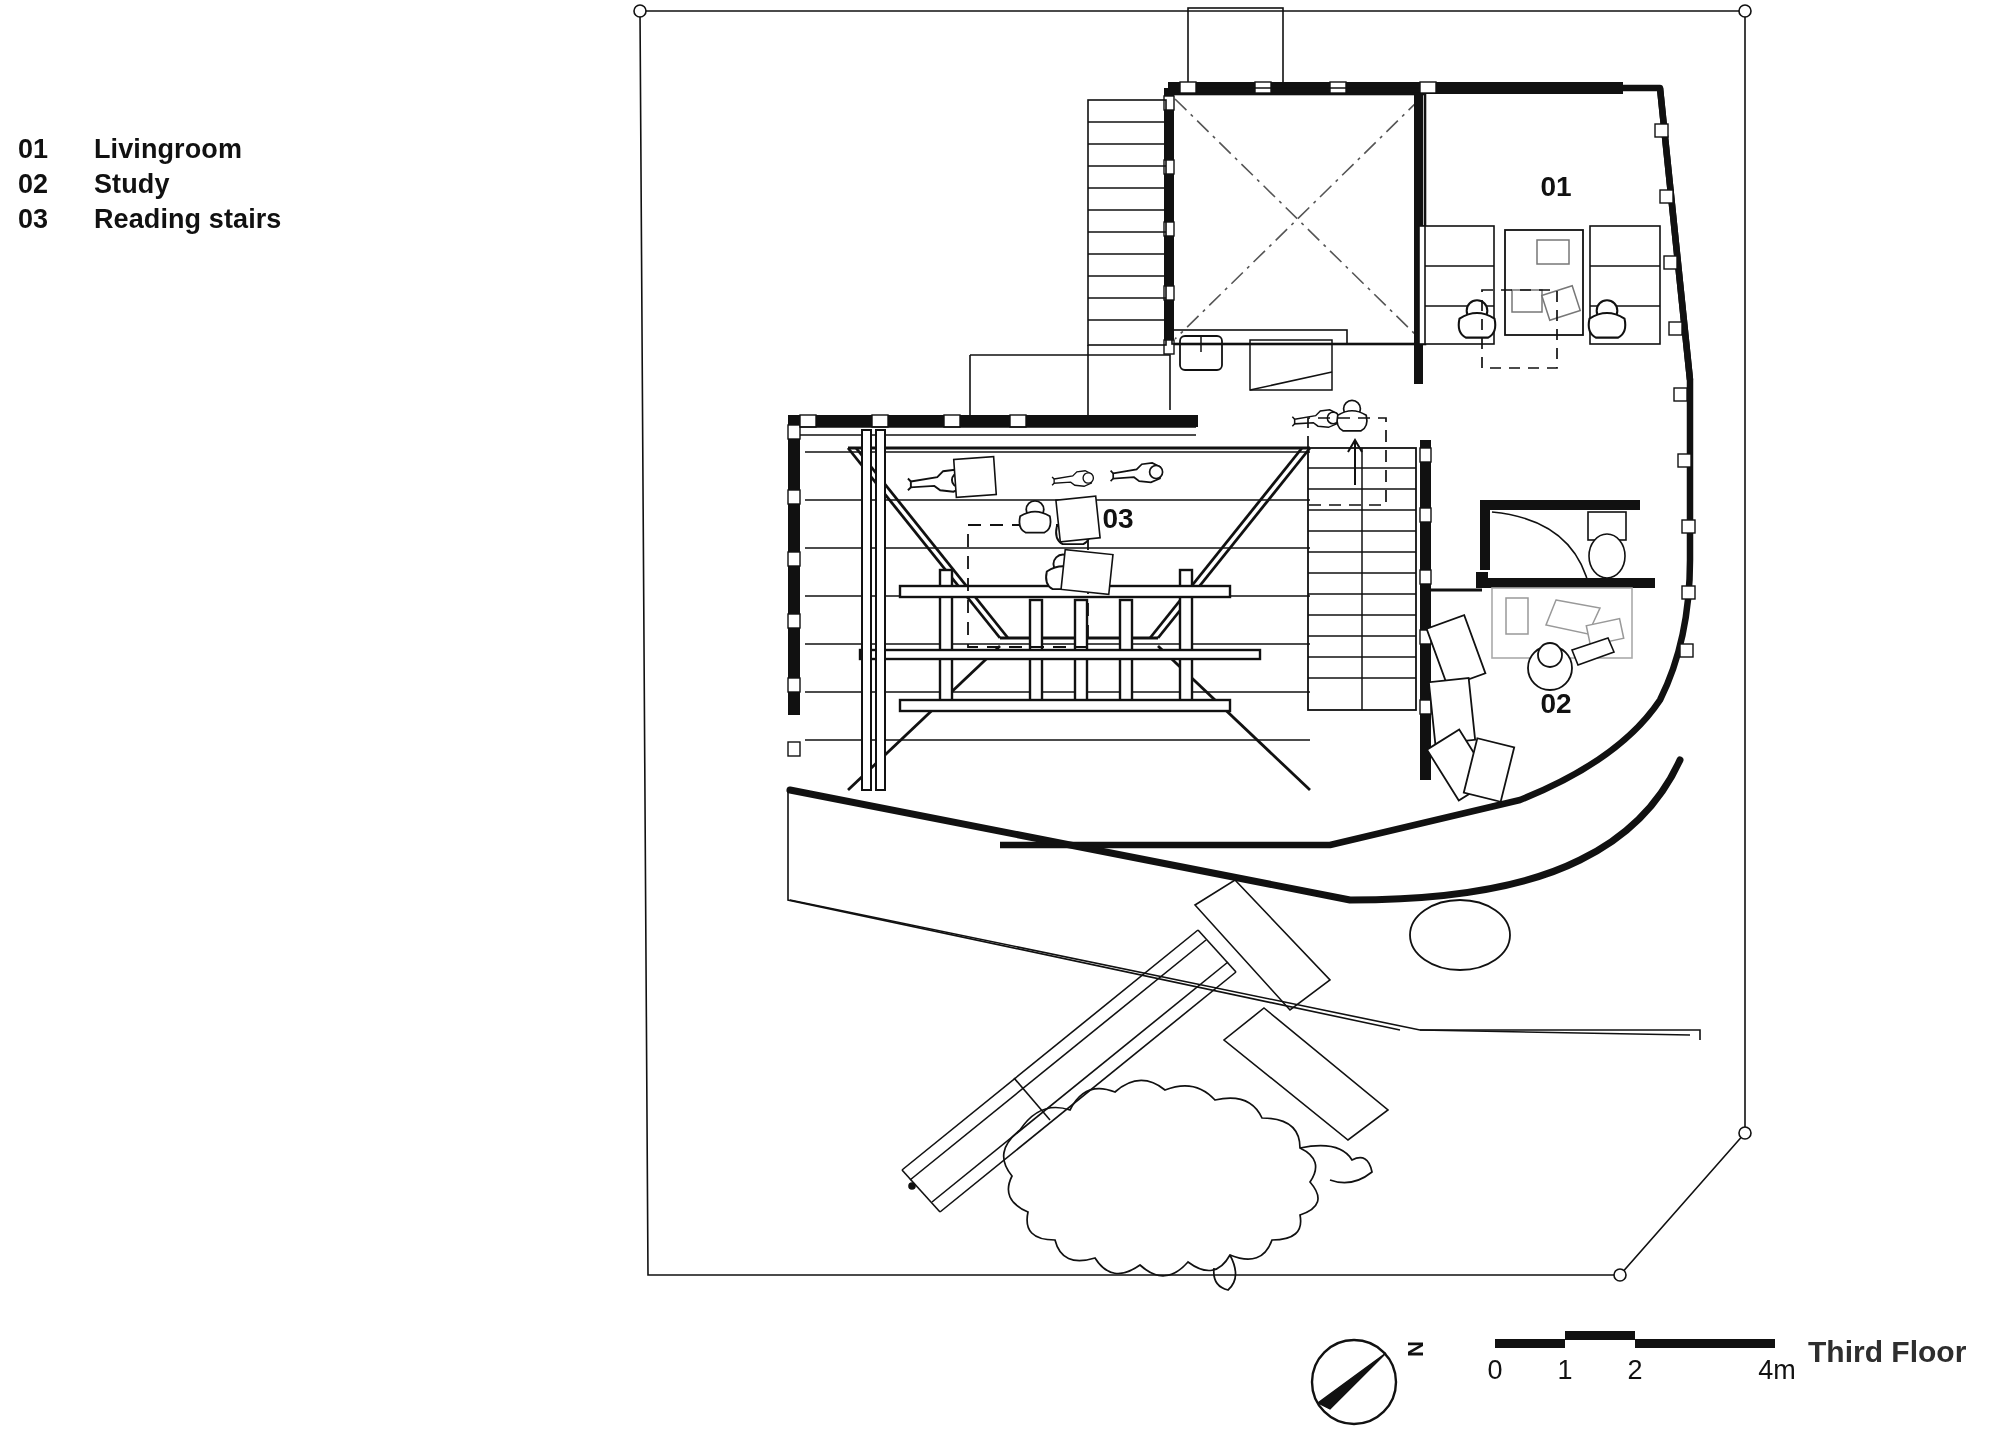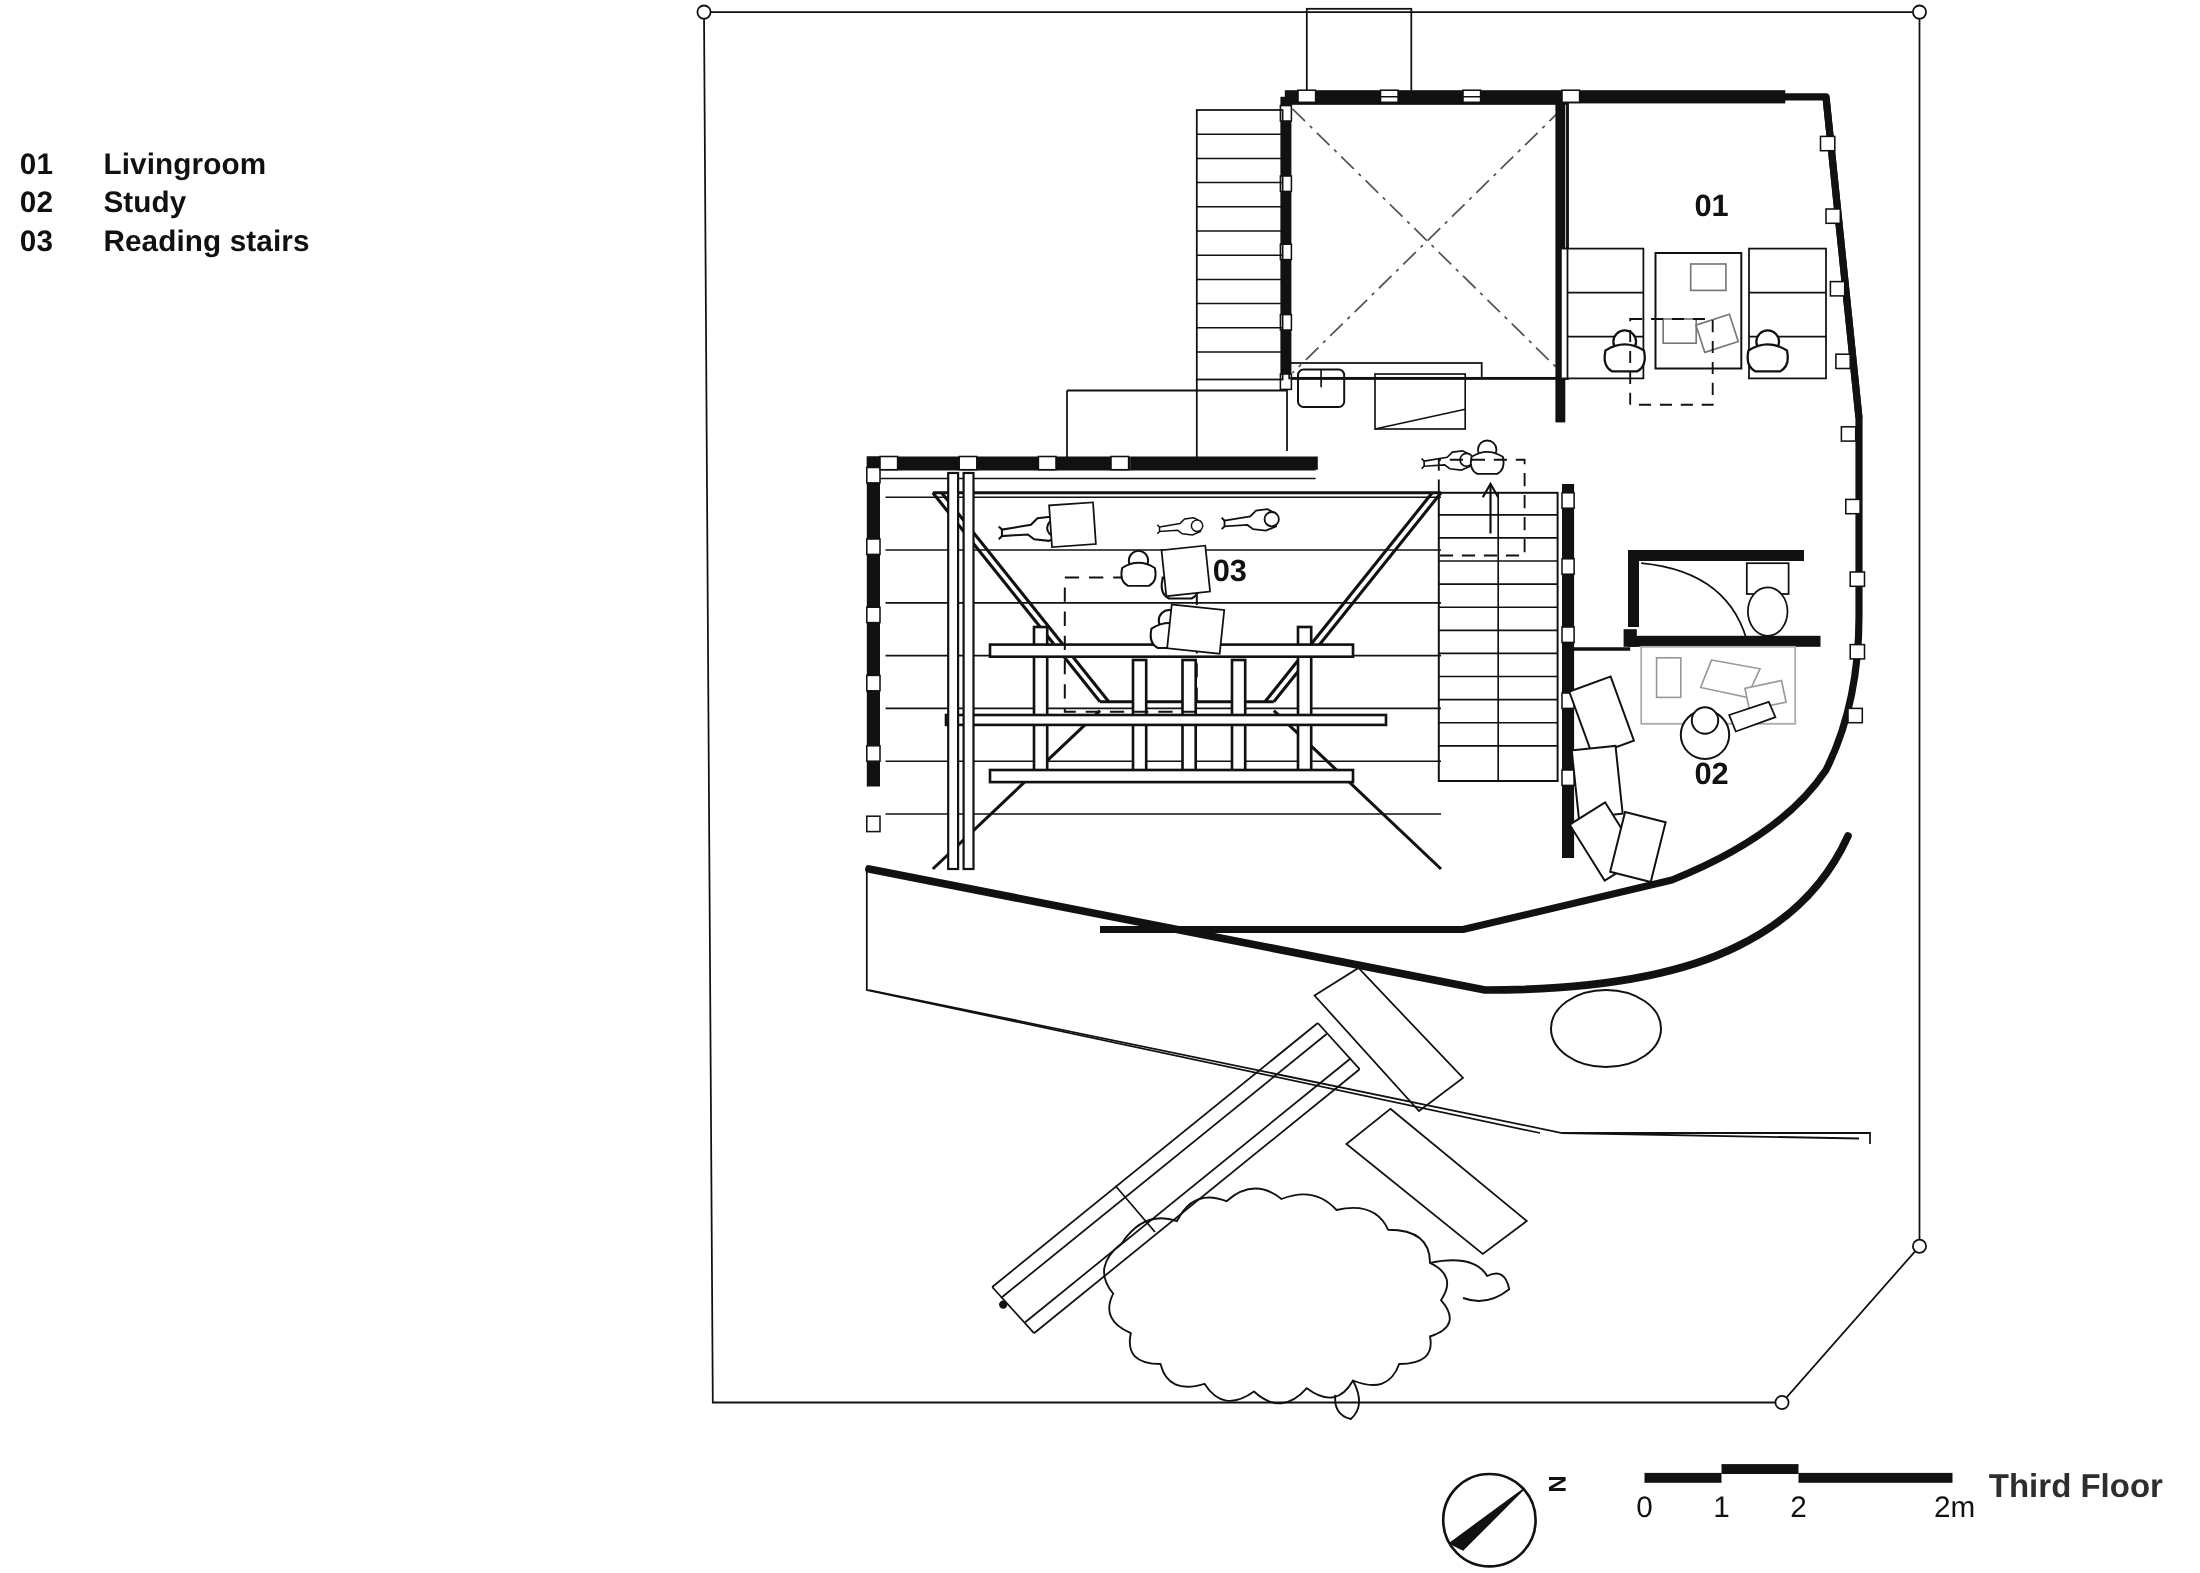--- a/index.html
+++ b/index.html
@@ -470,17 +470,17 @@
   </svg>
 
   <div id="scale-bar">
     <div class="scale-seg" style="left:0px;  top:8px; width:70px;"></div>
     <div class="scale-seg" style="left:70px; top:0px; width:70px;"></div>
     <div class="scale-seg" style="left:140px;top:8px; width:140px;"></div>
 
     <div class="scale-tick-label" style="left:0px;">0</div>
     <div class="scale-tick-label" style="left:70px;">1</div>
     <div class="scale-tick-label" style="left:140px;">2</div>
-    <div class="scale-tick-label" style="left:282px;">2m</div>
+    <div class="scale-tick-label" style="left:282px;">4m</div>
   </div>
 
   <div id="floor-title">Third Floor</div>
 </div>
 
 </body></html>

